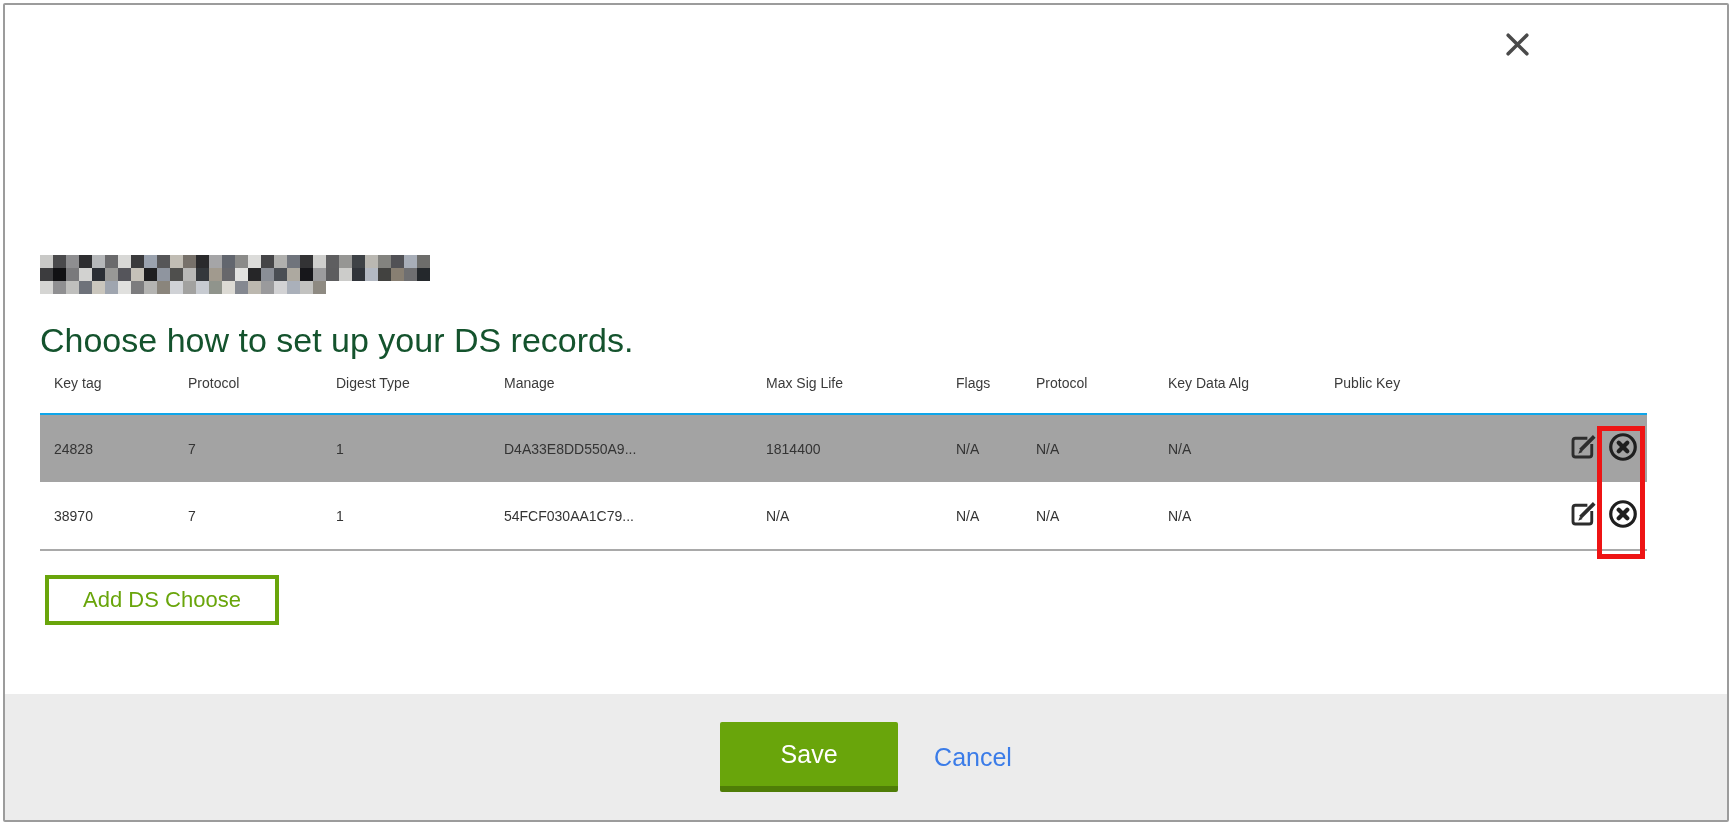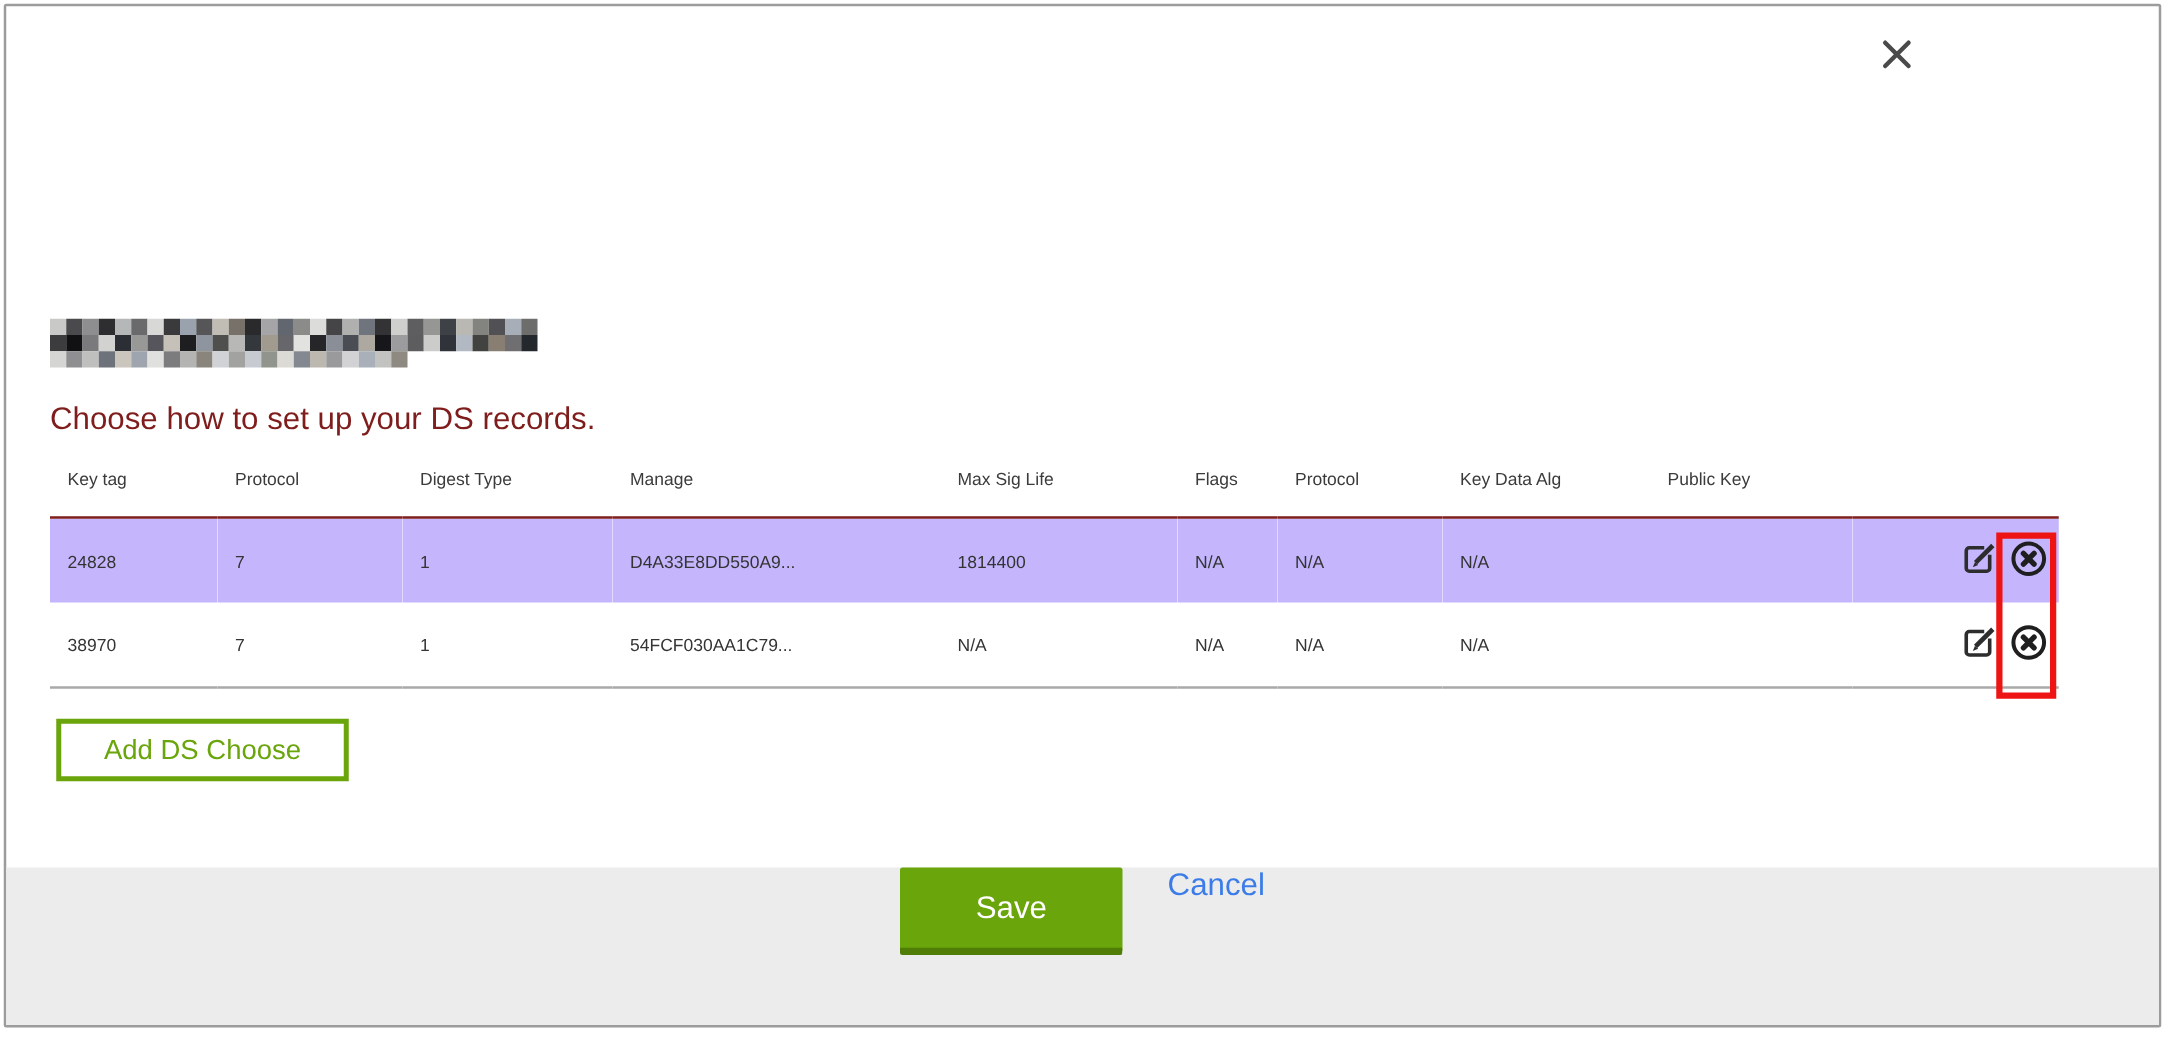--- a/index.html
+++ b/index.html
@@ -6,39 +6,39 @@
     font-family:"Liberation Sans","DejaVu Sans",sans-serif;overflow:hidden;}
   .modal{position:absolute;left:3px;top:3px;width:1722px;height:815px;
     background:#fff;border:2px solid #9c9c9c;border-radius:2px;}
   .title{position:absolute;left:35px;top:30px;font-size:37px;font-weight:300;
     color:#3d3d3d;letter-spacing:-0.5px;}
   .close-btn{position:absolute;left:1495px;top:24px;width:34px;height:34px;
     cursor:pointer;display:flex;align-items:center;justify-content:center;}
   .mosaic{position:absolute;left:35px;top:250px;display:flex;flex-direction:column;}
   .mosaic-row{display:flex;height:13px;}
   .mosaic-row span{width:13px;height:13px;display:block;}
-  .instruction{position:absolute;left:35px;top:316px;font-size:25px;color:#7f1d1d;}
+  .instruction{position:absolute;left:35px;top:316px;font-size:34px;color:#14532d;}
   .ds-table{position:absolute;left:35px;top:370px;width:1607px;border-collapse:collapse;
     table-layout:fixed;font-size:14px;color:#343434;}
   .ds-table th{text-align:left;font-weight:normal;color:#3b3b3b;
     padding:0 0 22px 14px;white-space:nowrap;}
   .ds-table td{padding:0 0 0 14px;white-space:nowrap;overflow:hidden;}
   .ds-table tbody tr{height:68px;}
-  .ds-table tbody tr:first-child{border-top:2px solid #7f1d1d;background:#c4b5fd;}
+  .ds-table tbody tr:first-child{border-top:2px solid #0ea5e9;background:#a3a3a3;}
   .ds-table tbody tr:last-child{border-bottom:2px solid #a9a9a9;background:#ffffff;}
   .actions-cell{text-align:right;padding:0 8px 0 0 !important;}
   .actions-cell .icon-btn{display:inline-block;vertical-align:middle;cursor:pointer;}
   .actions-cell .icon-btn + .icon-btn{margin-left:9px;}
   .red-annotation{position:absolute;left:1592px;top:421px;width:38px;height:123px;
     border:5px solid #ee1414;z-index:6;pointer-events:none;}
   .add-btn{position:absolute;left:40px;top:570px;width:234px;height:50px;
     background:#fff;border:4px solid #69a50b;color:#69a50b;font-size:22px;
     font-family:inherit;cursor:pointer;box-sizing:border-box;}
   .footer{position:absolute;left:0;right:0;bottom:0;height:126px;background:#ececec;
-    display:flex;align-items:flex-start;justify-content:center;}
+    display:flex;align-items:center;justify-content:center;}
   .save-btn{width:178px;height:70px;background:#69a50b;border:none;
     border-bottom:6px solid #4f7d07;border-radius:2px;color:#ffffff;font-size:25px;
     font-family:inherit;cursor:pointer;}
   .cancel-link{margin-left:36px;color:#3b7ce8;font-size:25px;text-decoration:none;
     cursor:pointer;}
 </style>
 </head>
 <body>
 
 <div class="modal">

